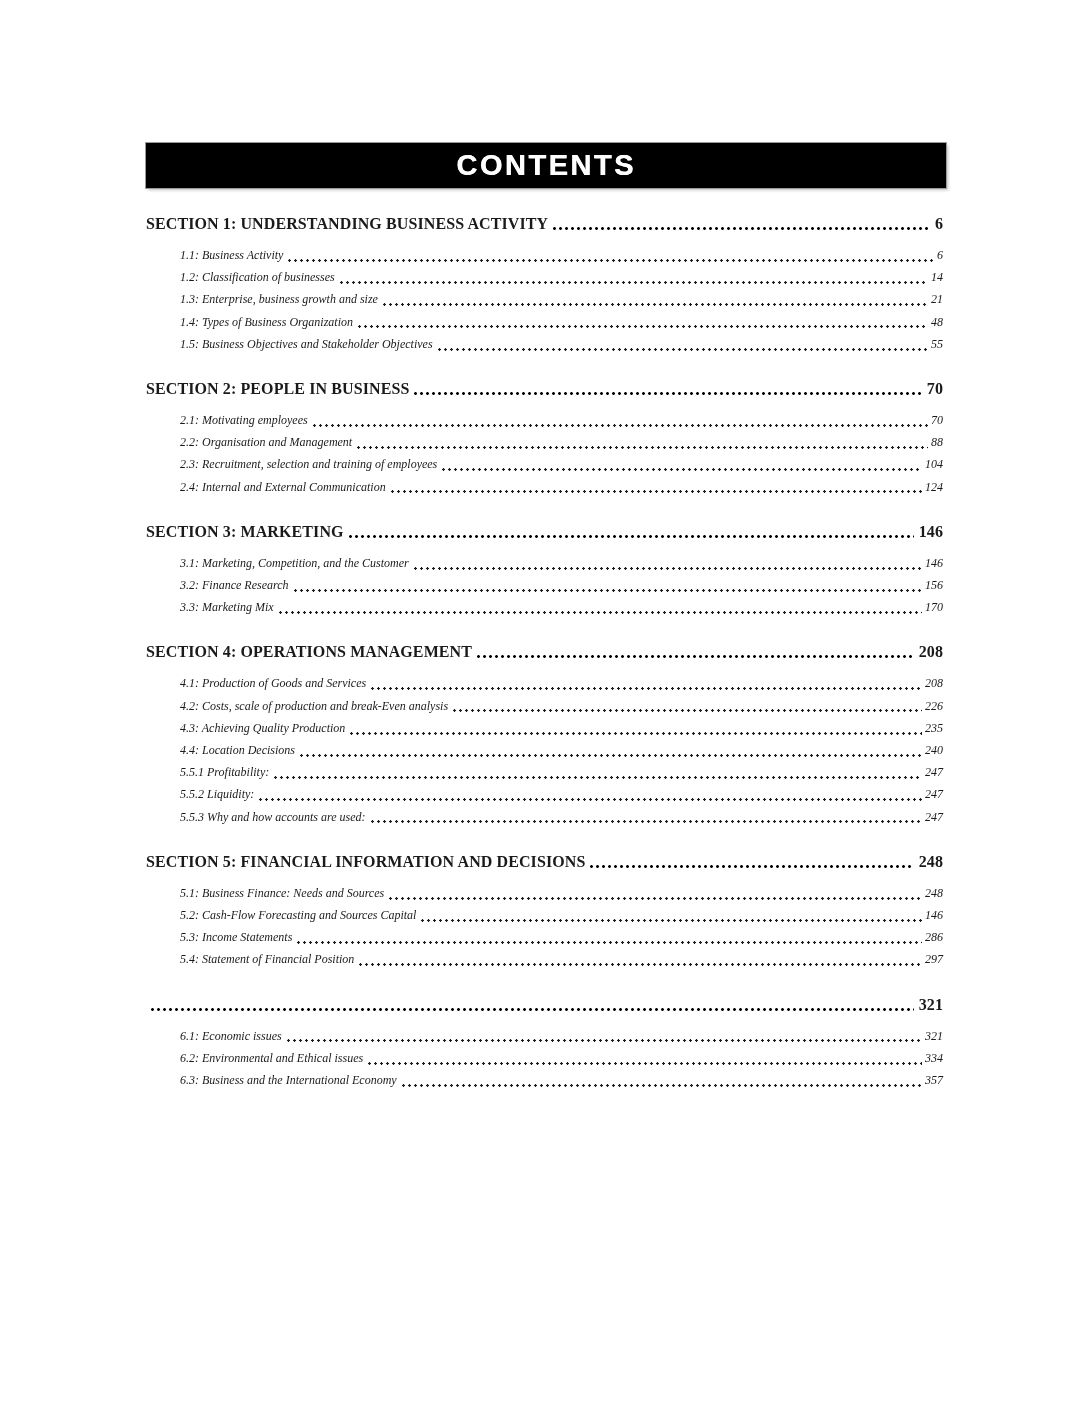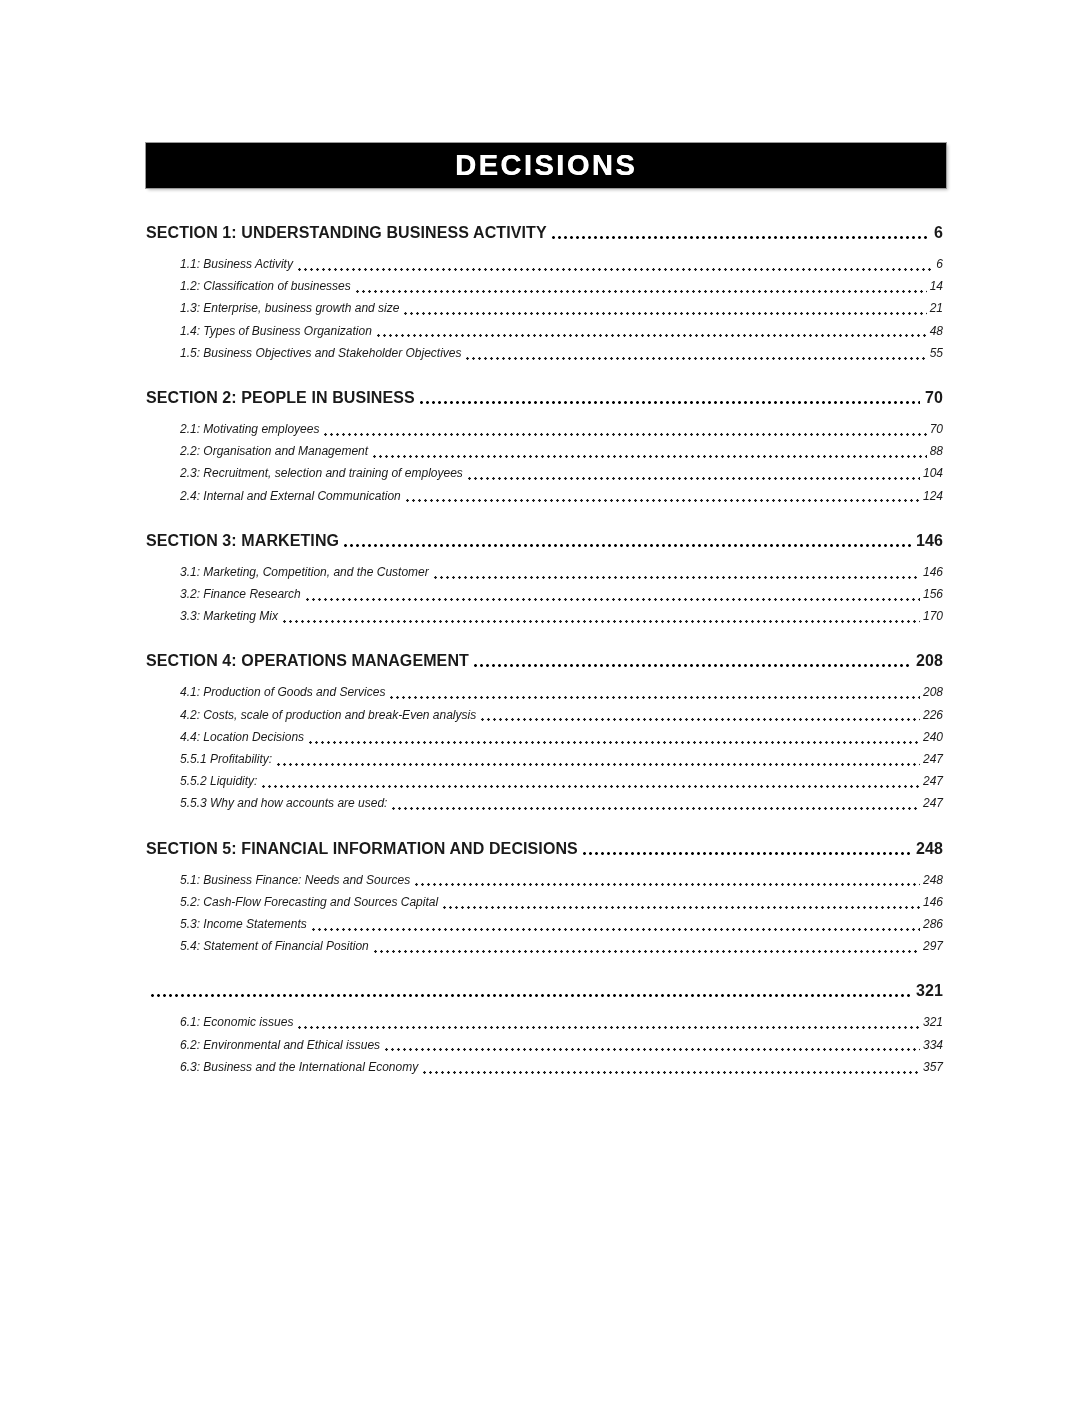--- a/index.html
+++ b/index.html
@@ -27,21 +27,22 @@
     color: #ffffff;
     font-weight: bold;
     font-size: 29px;
     letter-spacing: 2.5px;
     text-shadow: 0.5px 0 currentColor;
   }
   .toc {
     position: absolute;
     left: 146px; top: 188px;
     width: 797px;
-    padding-top: 35px;
+    padding-top: 26px;
+    font-family: Liberation Serif, serif;
   }
   .toc-section { margin-top: 24px; }
   .toc-section:first-child { margin-top: 0; }
   .toc-row { display: flex; align-items: baseline; white-space: nowrap; }
   .section-row {
     font-weight: bold;
     font-size: 16px;
     line-height: 20px;
     margin-bottom: 10px;
     letter-spacing: 0.1px;
@@ -68,21 +69,21 @@
     margin-bottom: 4px;
   }
   .sec-page { font-weight: bold; padding-left: 3px; }
   .entry-page { padding-left: 1px; }
 </style>
 </head>
 <body>
 
 <div class="page">
   <div class="contents-bar">
-    <span class="contents-title">DECISIONS</span>
+    <span class="contents-title">CONTENTS</span>
   </div>
   <div class="toc" id="toc-root">
   <section class="toc-section">
     <div class="toc-row section-row">
       <span class="sec-title">SECTION 1: UNDERSTANDING BUSINESS ACTIVITY</span>
       <span class="leader leader-bold"></span>
       <span class="sec-page">6</span>
     </div>
     <div class="entries">
   <div class="toc-row entry-row">
@@ -190,20 +191,25 @@
     <span class="leader"></span>
     <span class="entry-page">208</span>
   </div>
 
   <div class="toc-row entry-row">
     <span class="entry-title">4.2: Costs, scale of production and break-Even analysis</span>
     <span class="leader"></span>
     <span class="entry-page">226</span>
   </div>
 
+  <div class="toc-row entry-row">
+    <span class="entry-title">4.3: Achieving Quality Production</span>
+    <span class="leader"></span>
+    <span class="entry-page">235</span>
+  </div>
 
   <div class="toc-row entry-row">
     <span class="entry-title">4.4: Location Decisions</span>
     <span class="leader"></span>
     <span class="entry-page">240</span>
   </div>
 
   <div class="toc-row entry-row">
     <span class="entry-title">5.5.1 Profitability:</span>
     <span class="leader"></span>

